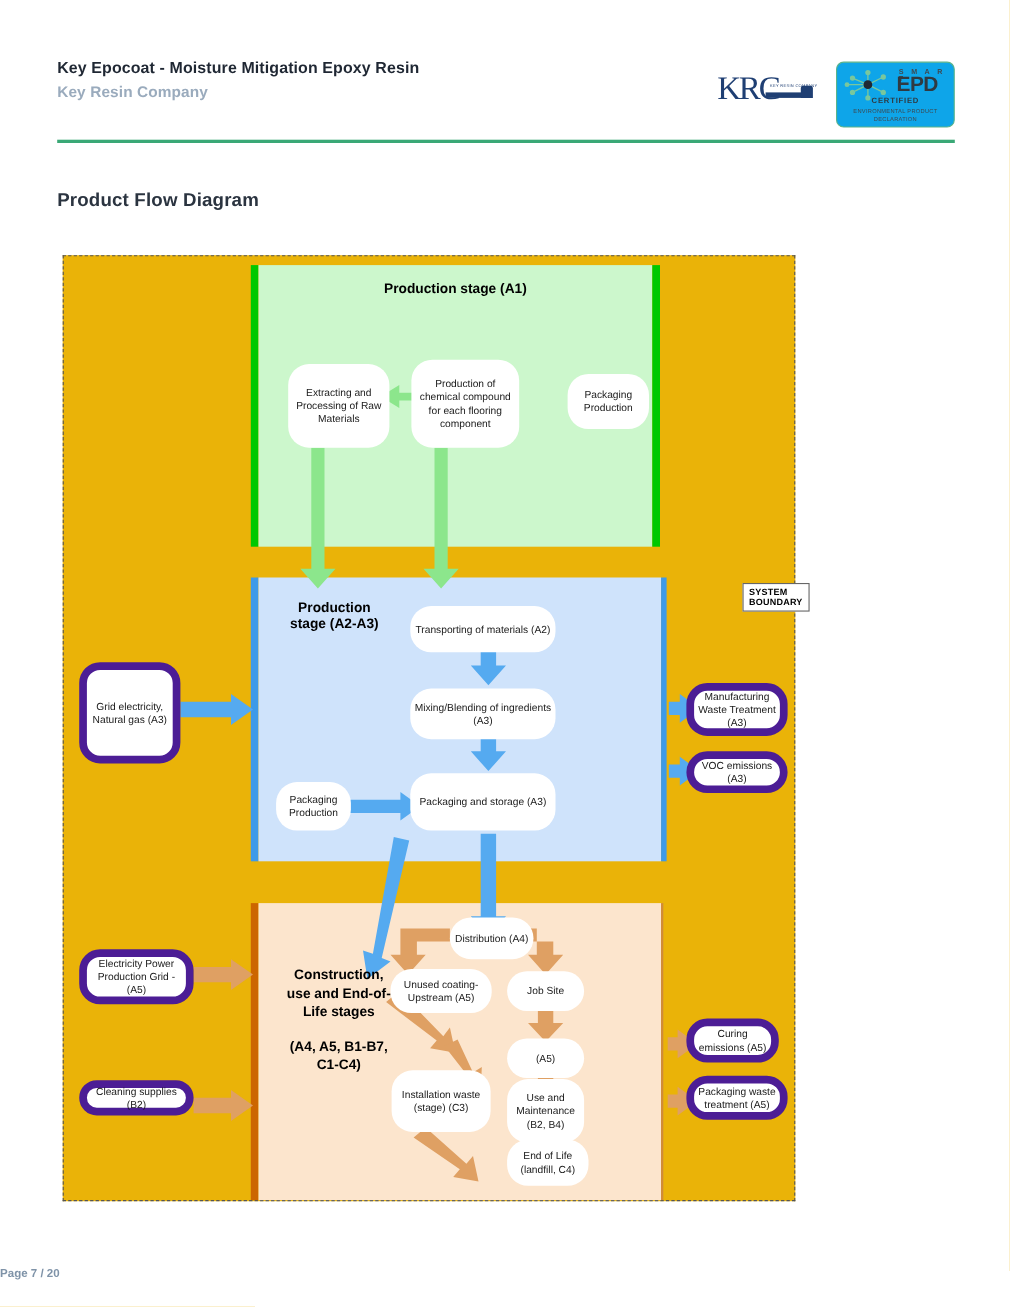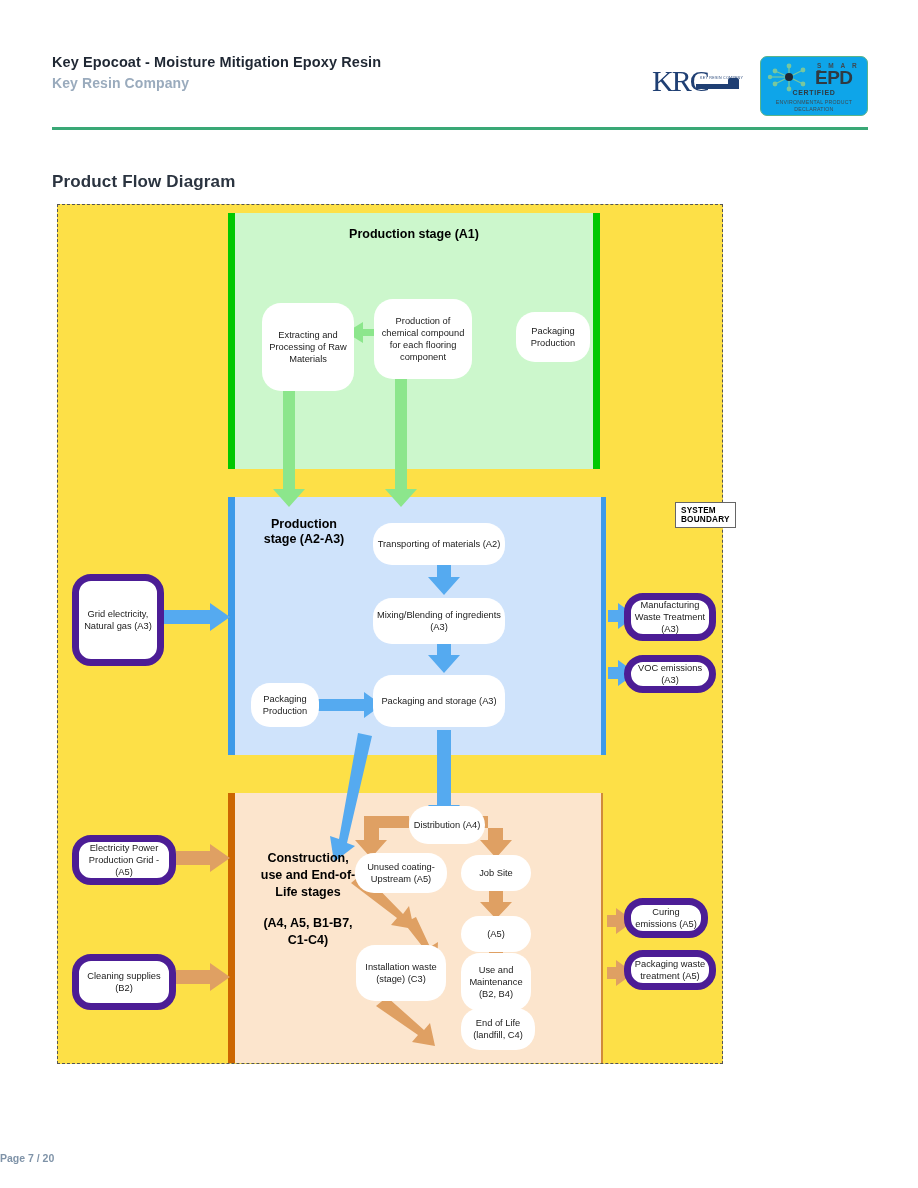--- a/index.html
+++ b/index.html
@@ -72,23 +72,23 @@
   #epd-badge svg { position:absolute; left:6px; top:6px; }
 
   
   #section-heading {
     position:absolute; left:52px; top:172px;
     font-size:17px; font-weight:bold; color:#2b3440; letter-spacing:.15px;
   }
 
   
   #flow-diagram {
-    position:absolute; left:57px; top:204px; width:666px; height:860px;
+    position:absolute; left:57px; top:232px; width:666px; height:860px;
     border:1.3px dashed #555;
-    background:#fde047;
+    background:#eab308;
   }
   .stage { position:absolute; }
   .stage .bar { position:absolute; left:0; top:0; bottom:0; width:7px; }
   .stage .fill { position:absolute; left:7px; top:0; right:0; bottom:0; }
 
   #stage-a1 { left:170px; top:8px; width:372px; height:256px; }
   #stage-a1 .bar { background:#00c800; }
   #stage-a1 .bar.right { left:auto; right:0; }
   #stage-a1 .fill { right:7px; background:#ccf7cc; }
 
@@ -305,36 +305,36 @@
       <polygon points="549,710 558,710 558,703 576,716 558,729 558,722 549,722"></polygon>
     </g>
 
     <g class="o-arrow">
       <polygon points="549,762 558,762 558,755 576,768 558,781 558,774 549,774"></polygon>
     </g>
   </svg>
 
   <div class="sysb">SYSTEM BOUNDARY</div>
 
-  <div class="node plain" style="left:204px; top:98px; width:92px; height:88px;">Extracting and Processing of Raw Materials</div>
+  <div class="node plain" style="left:204px; top:98px; width:92px; height:76px;">Extracting and Processing of Raw Materials</div>
   <div class="node plain" style="left:316px; top:94px; width:98px; height:80px;">Production of chemical compound for each flooring component</div>
   <div class="node plain" style="left:458px; top:107px; width:74px; height:50px;">Packaging Production</div>
 
   <div class="node outline" style="left:14px; top:369px; width:92px; height:92px;">Grid electricity, Natural gas (A3)</div>
 
   <div class="node plain" style="left:315px; top:318px; width:132px; height:42px;">Transporting of materials (A2)</div>
   <div class="node plain" style="left:315px; top:393px; width:132px; height:46px;">Mixing/Blending of ingredients (A3)</div>
   <div class="node plain" style="left:193px; top:478px; width:68px; height:44px;">Packaging Production</div>
   <div class="node plain" style="left:315px; top:470px; width:132px; height:52px;">Packaging and storage (A3)</div>
 
   <div class="node outline" style="left:566px; top:388px; width:92px; height:48px;">Manufacturing Waste Treatment (A3)</div>
   <div class="node outline" style="left:566px; top:450px; width:92px; height:38px;">VOC emissions (A3)</div>
 
   <div class="node outline" style="left:14px; top:630px; width:104px; height:50px;">Electricity Power Production Grid - (A5)</div>
-  <div class="node outline" style="left:14px; top:749px; width:104px; height:56px;">Cleaning supplies (B2)</div>
+  <div class="node outline" style="left:14px; top:749px; width:104px; height:32px;">Cleaning supplies (B2)</div>
 
   <div class="node plain" style="left:351px; top:601px; width:76px; height:38px;">Distribution (A4)</div>
   <div class="node plain" style="left:297px; top:648px; width:92px; height:40px;">Unused coating-Upstream (A5)</div>
   <div class="node plain" style="left:403px; top:650px; width:70px; height:36px;">Job Site</div>
   <div class="node plain" style="left:403px; top:711px; width:70px; height:36px;">(A5)</div>
   <div class="node plain" style="left:298px; top:740px; width:90px; height:56px;">Installation waste (stage) (C3)</div>
   <div class="node plain" style="left:403px; top:748px; width:70px; height:58px;">Use and Maintenance (B2, B4)</div>
   <div class="node plain" style="left:403px; top:803px; width:74px; height:42px;">End of Life (landfill, C4)</div>
 
   <div class="node outline" style="left:566px; top:693px; width:84px; height:40px;">Curing emissions (A5)</div>

